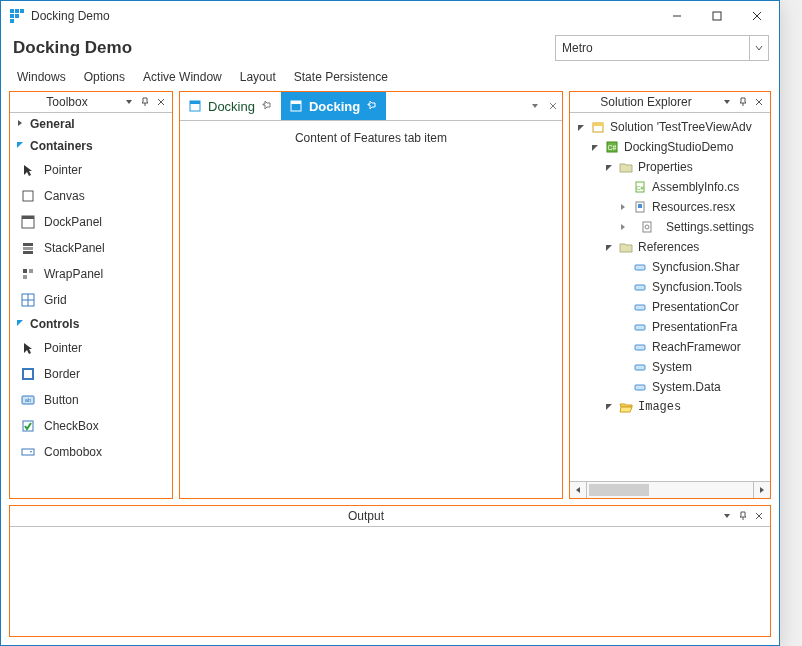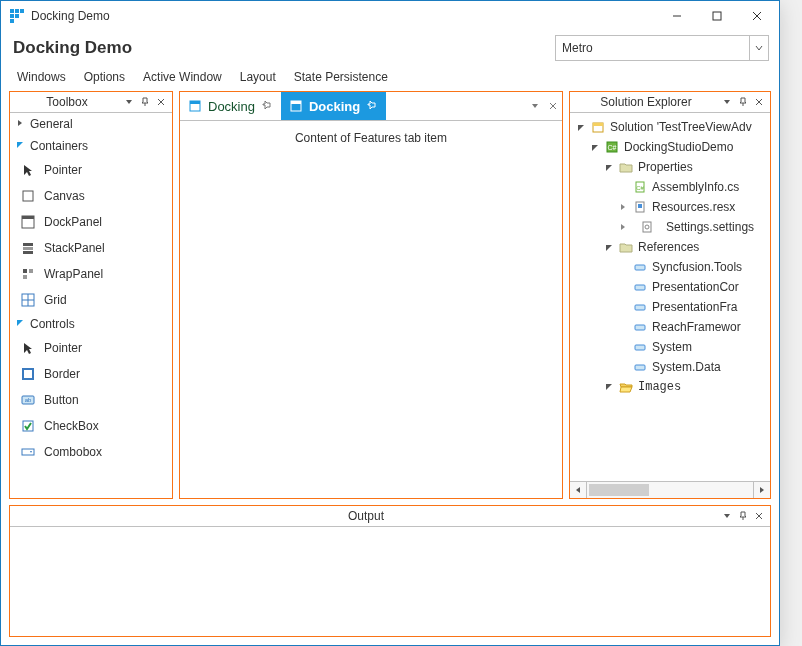--- a/index.html
+++ b/index.html
@@ -21,21 +21,21 @@
 .menubar span{padding:2px 8px;}
 
 .content{flex:1;display:flex;padding:2px 8px 0 8px;gap:6px;min-height:0;}
 .panel{border:1px solid #f97316;background:#fff;display:flex;flex-direction:column;min-width:0;min-height:0;text-align:center;}
 .panel-header{height:20px;background:#fff;border-bottom:1px solid #c0c0c0;display:flex;align-items:center;padding:0 4px;font-size:12px;}
 .panel-header .label{flex:1;}
 .panel-header .picon{width:14px;height:14px;display:flex;align-items:center;justify-content:center;margin-left:2px;}
 
 .toolbox{width:162px;flex-shrink:0;}
 .toolbox-body{flex:1;overflow:auto;}
-.tbx-group{height:22px;display:flex;align-items:center;padding:0 4px;gap:4px;font-weight:400;}
+.tbx-group{height:22px;display:flex;align-items:center;padding:0 4px;gap:4px;font-weight:700;}
 .tbx-group .tri{width:12px;text-align:center;}
 .tbx-item{height:26px;display:flex;align-items:center;padding:0 6px 0 10px;gap:8px;}
 .tbx-item .ico{width:16px;height:16px;display:inline-flex;align-items:center;justify-content:center;}
 
 .center{flex:1;display:flex;flex-direction:column;}
 .tabstrip{height:28px;display:flex;align-items:stretch;background:#fff;}
 .tab{display:flex;align-items:center;padding:0 8px;gap:6px;font-size:13px;}
 .tab.inactive{color:#14532d;}
 .tab.active{background:#1c99e0;color:#fff;font-weight:600;}
 .tab .tabicon{width:14px;height:14px;display:inline-flex;}
@@ -406,20 +406,29 @@
               </span>
               <span>References</span>
             </div>
             <div class="tn" style="padding-left: 46px;">
               <span class="arrow"></span>
               <span class="nico">
                 <svg width="14" height="14" viewBox="0 0 14 14">
                   <rect x="2" y="5" width="10" height="5" rx="1" fill="#cce5f5" stroke="#4a90d9"></rect>
                 </svg>
               </span>
+              <span>Syncfusion.Shar</span>
+            </div>
+            <div class="tn" style="padding-left: 46px;">
+              <span class="arrow"></span>
+              <span class="nico">
+                <svg width="14" height="14" viewBox="0 0 14 14">
+                  <rect x="2" y="5" width="10" height="5" rx="1" fill="#cce5f5" stroke="#4a90d9"></rect>
+                </svg>
+              </span>
               <span>Syncfusion.Tools</span>
             </div>
             <div class="tn" style="padding-left: 46px;">
               <span class="arrow"></span>
               <span class="nico">
                 <svg width="14" height="14" viewBox="0 0 14 14">
                   <rect x="2" y="5" width="10" height="5" rx="1" fill="#cce5f5" stroke="#4a90d9"></rect>
                 </svg>
               </span>
               <span>PresentationCor</span>

